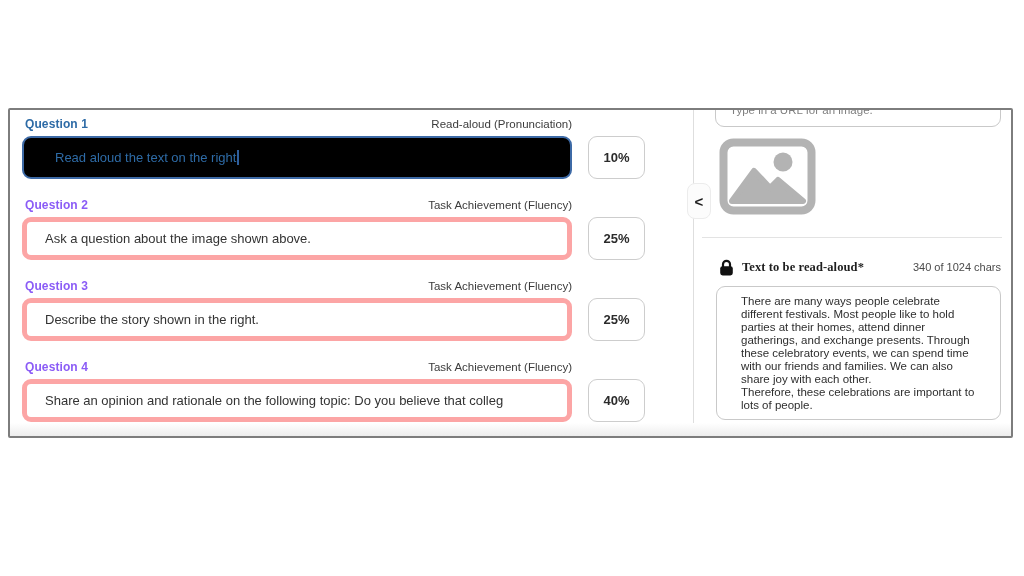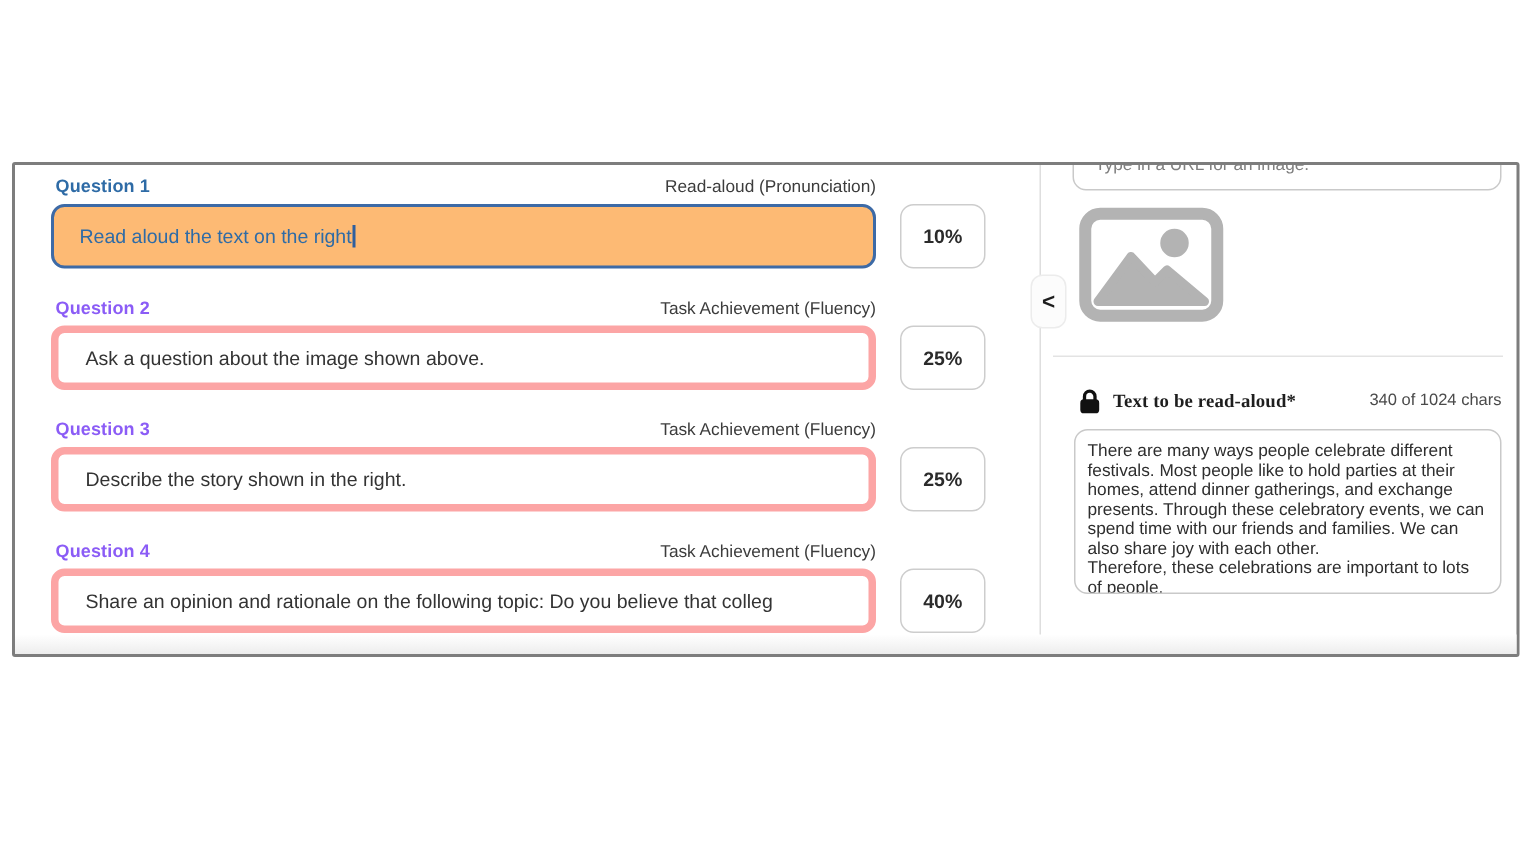--- a/index.html
+++ b/index.html
@@ -6,42 +6,42 @@
   html,body { background:#ffffff; }
   body { font-family:"Liberation Sans", sans-serif; }
   #screen { position:relative; width:1024px; height:576px; background:#ffffff; overflow:hidden; }
 
   .frame {
     position:absolute; left:8px; top:108px; width:1005px; height:330px;
     border:2px solid #7d7d7d; border-radius:2px; background:#ffffff;
   }
 
   
-  .left-panel { position:absolute; left:12px; top:0; width:683px; height:100%;text-decoration:underline; }
+  .left-panel { position:absolute; left:0; top:0; width:683px; height:100%;text-decoration:underline; }
 
   .q-block { position:absolute; left:0; width:683px; height:66px; }
   .q-head  { position:absolute; left:15px; top:0; width:547px; display:flex; justify-content:space-between; align-items:baseline; }
   .q-label { font-size:12px; font-weight:700; color:#8b5cf6; letter-spacing:.1px; }
   .q-type  { font-size:11.5px; font-weight:500; color:#3c3c3c; }
   .q-input {
     position:absolute; left:12px; top:19px; width:550px; height:43px;
     border:5px solid #fca5a5; border-radius:9px; background:#ffffff;
     display:flex; align-items:center; padding:0 8px 0 18px;
     font-size:13px; font-weight:500; color:#333333;
     white-space:nowrap; overflow:hidden;
   }
   .q-weight {
     position:absolute; left:578px; top:19px; width:57px; height:43px;
     border:1px solid #cdcdcd; border-radius:9px; background:#ffffff;
     display:flex; align-items:center; justify-content:center;
     font-size:13px; font-weight:600; color:#2b2b2b;
   }
   .q-block.active .q-label { color:#2e6ba6; }
   .q-block.active .q-input {
-    background:#fdba74; border:2px solid #3d6aa6; color:#2e6ba6; padding-left:17px;
+    background:#000000; border:2px solid #3d6aa6; color:#2e6ba6; padding-left:31px;
   }
   .caret { display:inline-block; width:1.5px; height:15px; background:#2e5f9e; margin-left:1px; }
 
   .q1 { top:7px; } .q2 { top:88px; } .q3 { top:169px; } .q4 { top:250px; }
 
   
   .v-divider { position:absolute; left:683px; top:0; width:1px; height:320px; background:#dedede; }
   .collapse-btn {
     position:absolute; left:677px; top:73px; width:24px; height:36px;
     background:#fcfcfc; border:1px solid #ececec; border-radius:8px;
@@ -59,23 +59,23 @@
   }
   .img-ph { position:absolute; left:25px; top:28px; }
   .h-divider { position:absolute; left:8px; top:127px; width:300px; height:1px; background:#e3e3e3; }
 
   .ra-head { position:absolute; left:25px; top:148px; width:282px; height:18px; display:flex; align-items:center; }
   .lock-icon { margin-right:8px; flex:0 0 auto; }
   .ra-title { font-size:12.5px; font-weight:700; color:#1e1e1e; letter-spacing:.1px;font-family:Liberation Serif, serif; }
   .ra-count { position:absolute; right:0; top:3px; font-size:11px; color:#4a4a4a;margin-left:19px; }
 
   .ra-box {
-    position:absolute; left:22px; top:176px; width:285px; height:110px;
+    position:absolute; left:22px; top:176px; width:285px; height:134px;
     border:1px solid #c9c9c9; border-radius:9px; background:#ffffff;
-    padding:8px 8px; font-size:11.5px; line-height:13px; color:#2e2e2e;
+    padding:8px 24px; font-size:11.5px; line-height:13px; color:#2e2e2e;
     white-space:pre-line; overflow:hidden;
   }
 
   .frame-footer {
     position:absolute; left:0; right:0; bottom:0; height:13px;
     background:linear-gradient(to bottom, #ffffff, #ededed);
   }
 </style>
 </head>
 <body>

